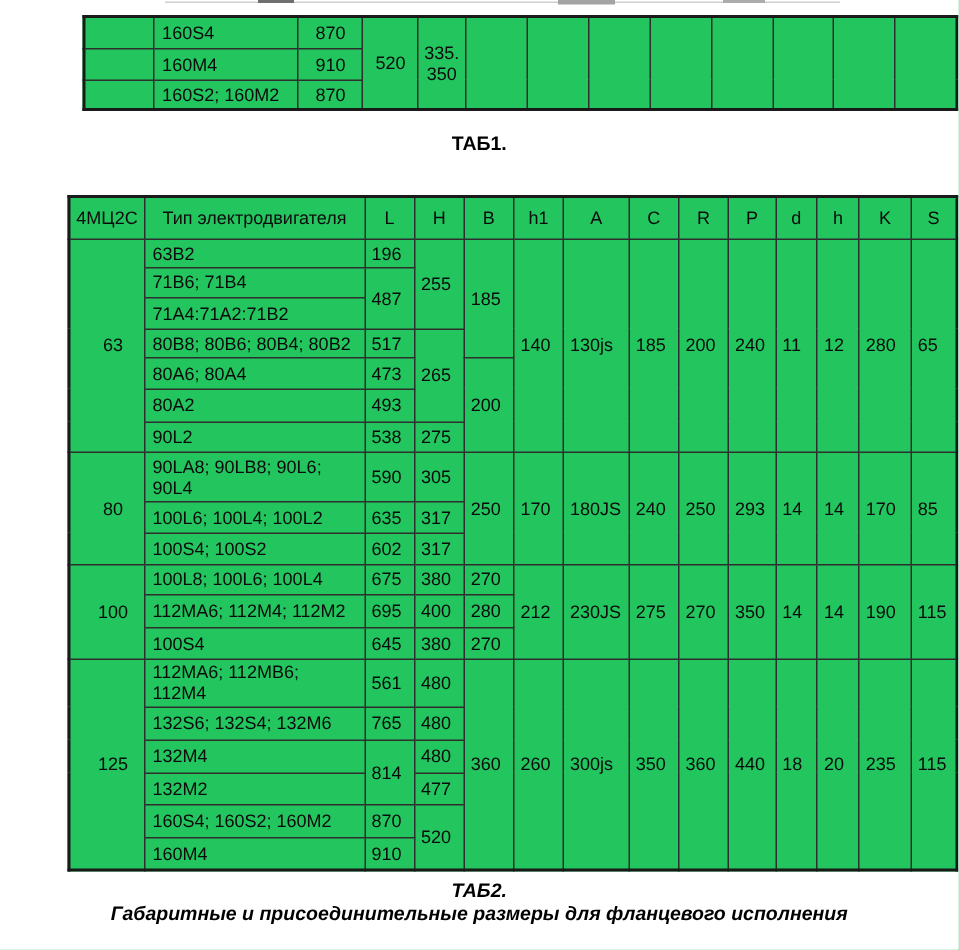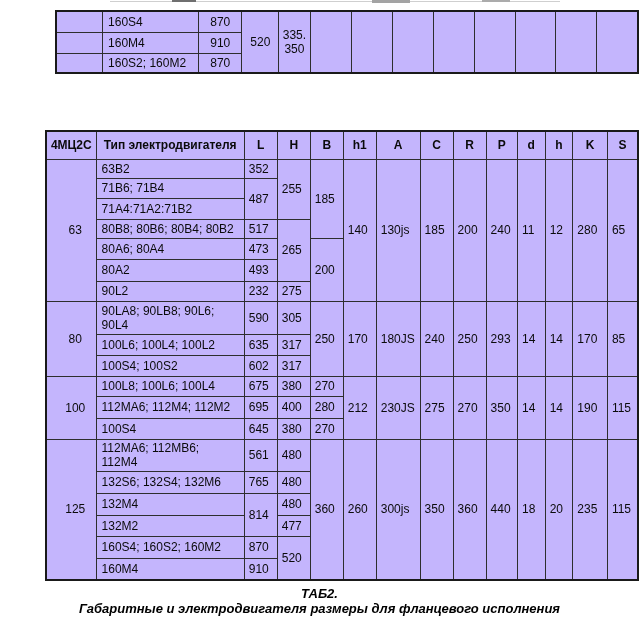--- a/index.html
+++ b/index.html
@@ -1,23 +1,23 @@
 <!DOCTYPE html>
 <html><head>
 <meta charset="utf-8">
 <style>
   html,body{margin:0;padding:0;background:#fff;}
   .page{position:relative;width:639px;height:633px;background:#ffffff;
         font-family:"Liberation Sans",sans-serif;color:#000;overflow:hidden;}
-  table{border-collapse:collapse;table-layout:fixed;background:#c4b5fd;margin-left:40px;}
+  table{border-collapse:collapse;table-layout:fixed;background:#22c55e;margin-left:40px;}
   td,th{border:1px solid #2e2e2e;font-size:12px;font-weight:normal;
         vertical-align:middle;overflow:hidden;padding:0;color:#0b0b0b;}
   .tt{position:absolute;left:15px;top:10px;border:2px solid #1a1a1a;}
   .mt{position:absolute;left:5px;top:130px;border:2px solid #1a1a1a;}
-  th{font-weight:bold;text-align:center;}
+  th{font-weight:normal;text-align:center;}
   td.type{text-align:left;padding-left:5px;white-space:pre-line;line-height:14px;}
   td.num{text-align:left;padding-left:4px;}
   td.ctr{text-align:center;padding-left:0;white-space:pre-line;line-height:14px;}
   td.grp{text-align:center;padding-left:8px;}
   .caption{position:absolute;left:0;width:639px;text-align:center;
            font-weight:bold;font-size:13px;line-height:15px;}
   .cap1{top:88px;}
   .cap2{top:586px;font-style:italic;}
   .artifact{position:absolute;background:#9a9a9a;}
   .art-line{top:1px;left:110px;width:450px;height:1px;background:#cfcfcf;}
@@ -75,20 +75,21 @@
     </tr>
     <tr style="height:20px">
       <td></td>
       <td class="type">160S2; 160M2</td>
       <td class="ctr">870</td>
     </tr>
   </tbody>
     </table>
 
   <div class="caption cap1">
+    <div>ТАБ1.</div>
   </div>
 
   <table class="mt">
     <colgroup>
       <col style="width:52px">
         <col style="width:158px">
       <col style="width:35px">
         <col style="width:35px">
         <col style="width:35px">
         <col style="width:35px">
@@ -115,21 +116,21 @@
       <th>P</th>
       <th>d</th>
       <th>h</th>
       <th>K</th>
       <th>S</th>
     </tr>
 
     <tr style="height:19px">
       <td class="grp" rowspan="7">63</td>
       <td class="type">63B2</td>
-      <td class="num">352</td>
+      <td class="num">196</td>
       <td class="num" rowspan="3">255</td>
       <td class="num" rowspan="4">185</td>
       <td class="num" rowspan="7">140</td>
       <td class="num" rowspan="7">130js</td>
       <td class="num" rowspan="7">185</td>
       <td class="num" rowspan="7">200</td>
       <td class="num" rowspan="7">240</td>
       <td class="num" rowspan="7">11</td>
       <td class="num" rowspan="7">12</td>
       <td class="num" rowspan="7">280</td>
@@ -151,21 +152,21 @@
       <td class="type">80A6; 80A4</td>
       <td class="num">473</td>
       <td class="num" rowspan="3">200</td>
     </tr>
     <tr style="height:22px">
       <td class="type">80A2</td>
       <td class="num">493</td>
     </tr>
     <tr style="height:20px">
       <td class="type">90L2</td>
-      <td class="num">232</td>
+      <td class="num">538</td>
       <td class="num">275</td>
     </tr>
 
     <tr style="height:33px">
       <td class="grp" rowspan="3">80</td>
       <td class="type">90LA8; 90LB8; 90L6;
 90L4</td>
       <td class="num">590</td>
       <td class="num">305</td>
       <td class="num" rowspan="3">250</td>
@@ -257,16 +258,16 @@
     </tr>
     <tr style="height:22px">
       <td class="type">160M4</td>
       <td class="num">910</td>
     </tr>
   </tbody>
     </table>
 
   <div class="caption cap2">
     <div>ТАБ2.</div>
-    <div>Габаритные и электродвигателя размеры для фланцевого исполнения</div>
+    <div>Габаритные и присоединительные размеры для фланцевого исполнения</div>
   </div>
 
 </div>
 
 </body></html>

